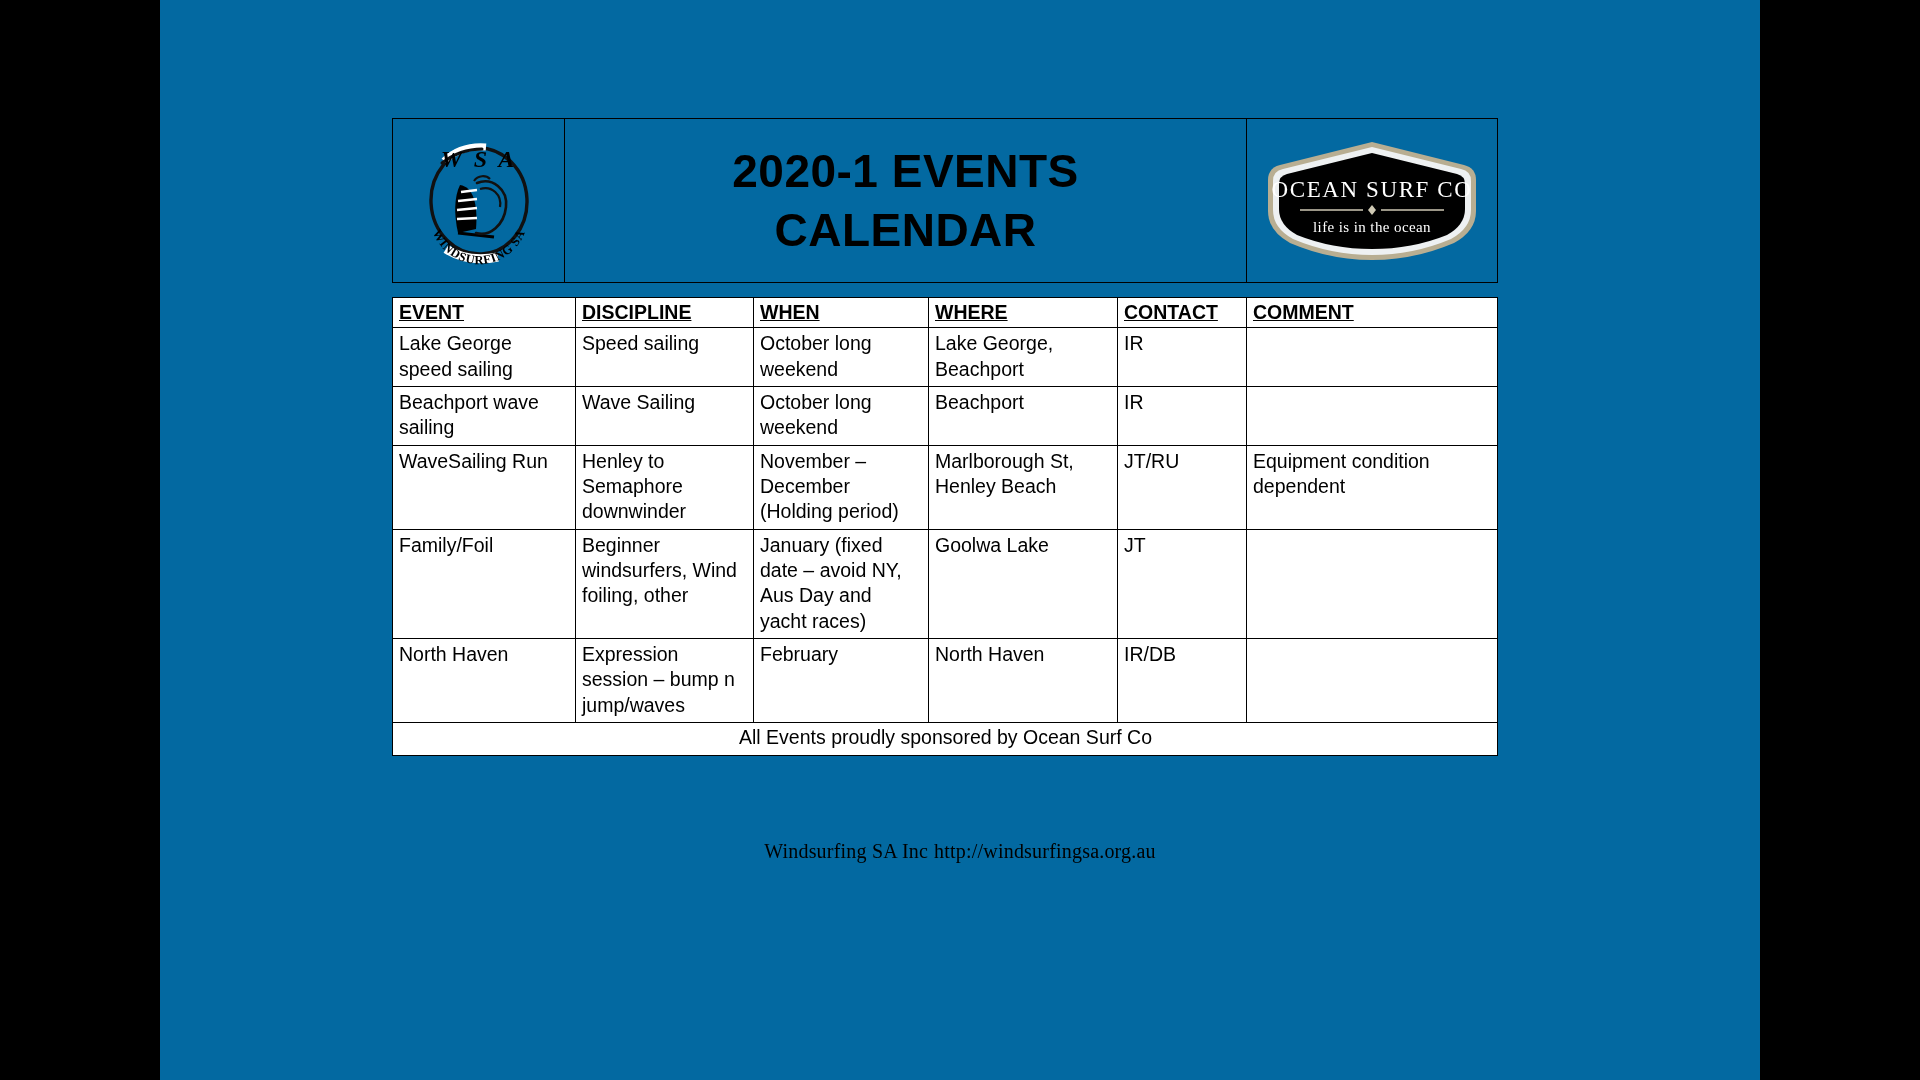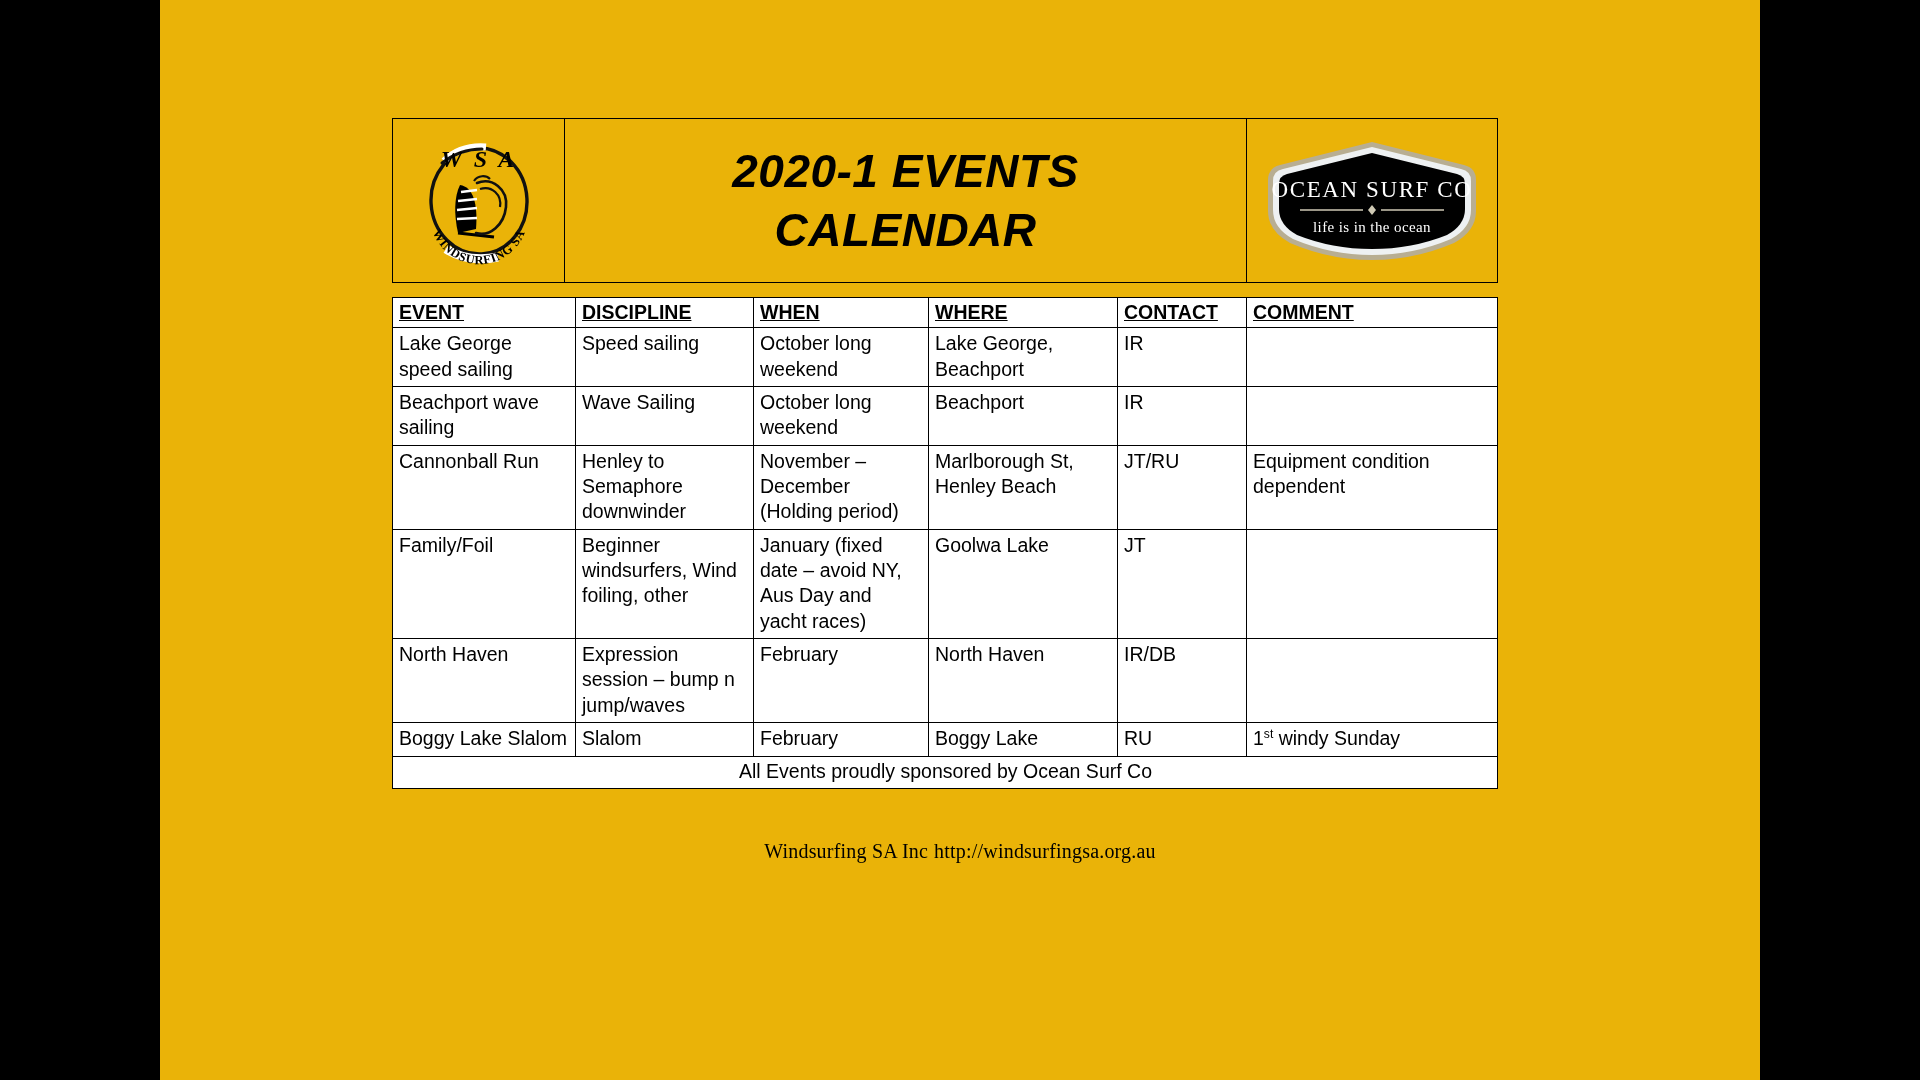--- a/index.html
+++ b/index.html
@@ -8,21 +8,21 @@
     margin: 0; padding: 0;
     width: 1920px; height: 1080px;
     background: #000000;
     font-family: "Liberation Sans", sans-serif;
     overflow: hidden;
   }
   #slide-stage {
     position: absolute;
     left: 160px; top: 0;
     width: 1600px; height: 1080px;
-    background: #eab308;
+    background: #0369a1;
   }
   
   #header-banner {
     position: absolute;
     left: 232px; top: 118px;
     width: 1105px; height: 165px;
     border-collapse: collapse;
     table-layout: fixed;
   }
   #header-banner td {
@@ -34,21 +34,20 @@
   .hdr-title-cell { width: 682px; text-align: center; }
   .hdr-sponsor-cell { width: 251px; text-align: center; margin-top: 30px; }
 
   #calendar-title {
     font-size: 46px;
     font-weight: bold;
     line-height: 1.28;
     letter-spacing: 0.5px;
     color: #000;
     font-family: "Liberation Sans", sans-serif;
-    font-style: italic;
   }
 
   
   .wsa-logo { display: block; margin: 0 auto; }
 
   
   .osc-badge { display: block; margin: 0 auto; }
 
   
   #events-table {
@@ -218,21 +217,21 @@
       </tr>
       <tr class="row-tall-2">
         <td>Beachport wave sailing</td>
         <td>Wave Sailing</td>
         <td>October long weekend</td>
         <td>Beachport</td>
         <td>IR</td>
         <td></td>
       </tr>
       <tr class="row-tall-3">
-        <td>Cannonball Run</td>
+        <td>WaveSailing Run</td>
         <td>Henley to Semaphore downwinder</td>
         <td>November – December (Holding period)</td>
         <td>Marlborough St, Henley Beach</td>
         <td>JT/RU</td>
         <td>Equipment condition dependent</td>
       </tr>
       <tr class="row-tall-4">
         <td>Family/Foil</td>
         <td>Beginner windsurfers, Wind foiling, other</td>
         <td>January (fixed date – avoid NY, Aus Day and yacht races)</td>
@@ -241,28 +240,20 @@
         <td></td>
       </tr>
       <tr class="row-tall-3">
         <td>North Haven</td>
         <td>Expression session – bump n jump/waves</td>
         <td>February</td>
         <td>North Haven</td>
         <td>IR/DB</td>
         <td></td>
       </tr>
-      <tr class="row-single">
-        <td>Boggy Lake Slalom</td>
-        <td>Slalom</td>
-        <td>February</td>
-        <td>Boggy Lake</td>
-        <td>RU</td>
-        <td><span>1</span><sup class="ordinal">st</sup><span> windy Sunday</span></td>
-      </tr>
       <tr id="sponsor-footer-row">
         <td colspan="6">All Events proudly sponsored by Ocean Surf Co</td>
       </tr>
     </tbody>
   </table>
 
   <div id="page-footer">
     <span class="footer-org">Windsurfing SA Inc</span><span>http://windsurfingsa.org.au</span>
   </div>
 

